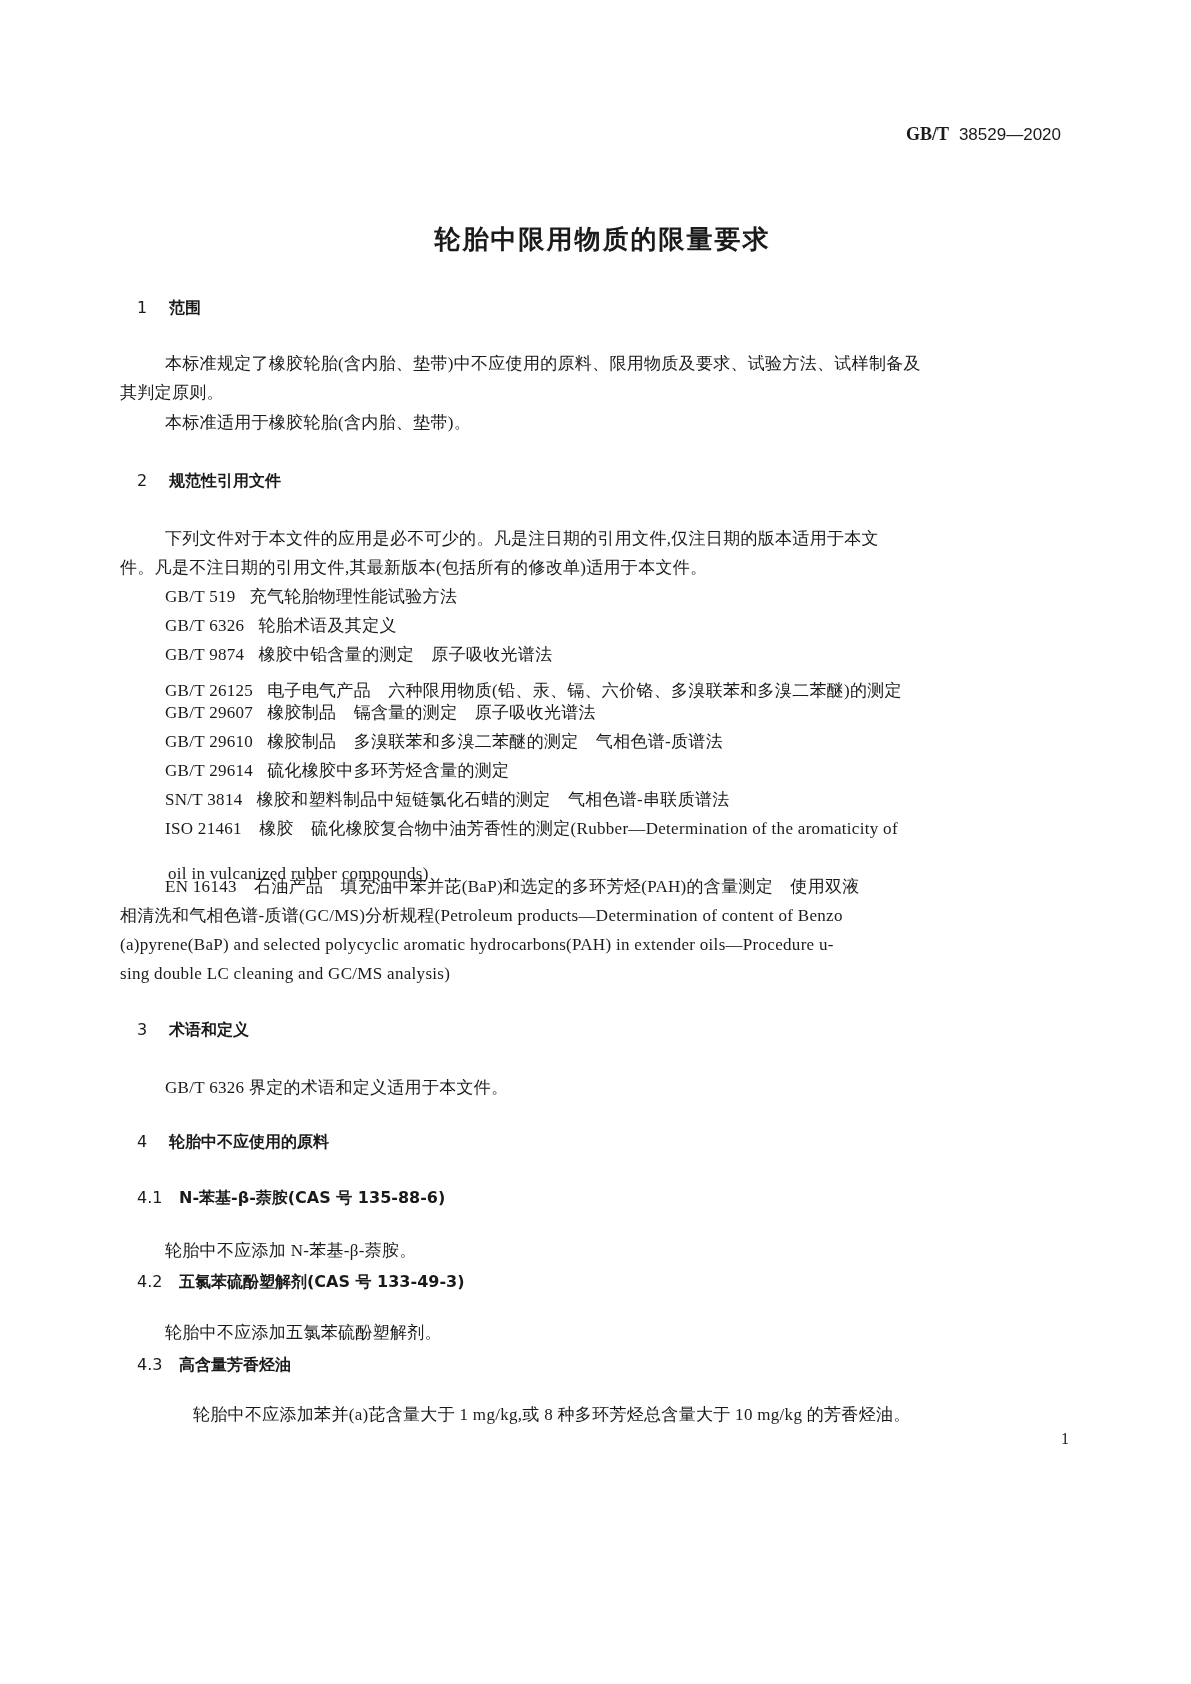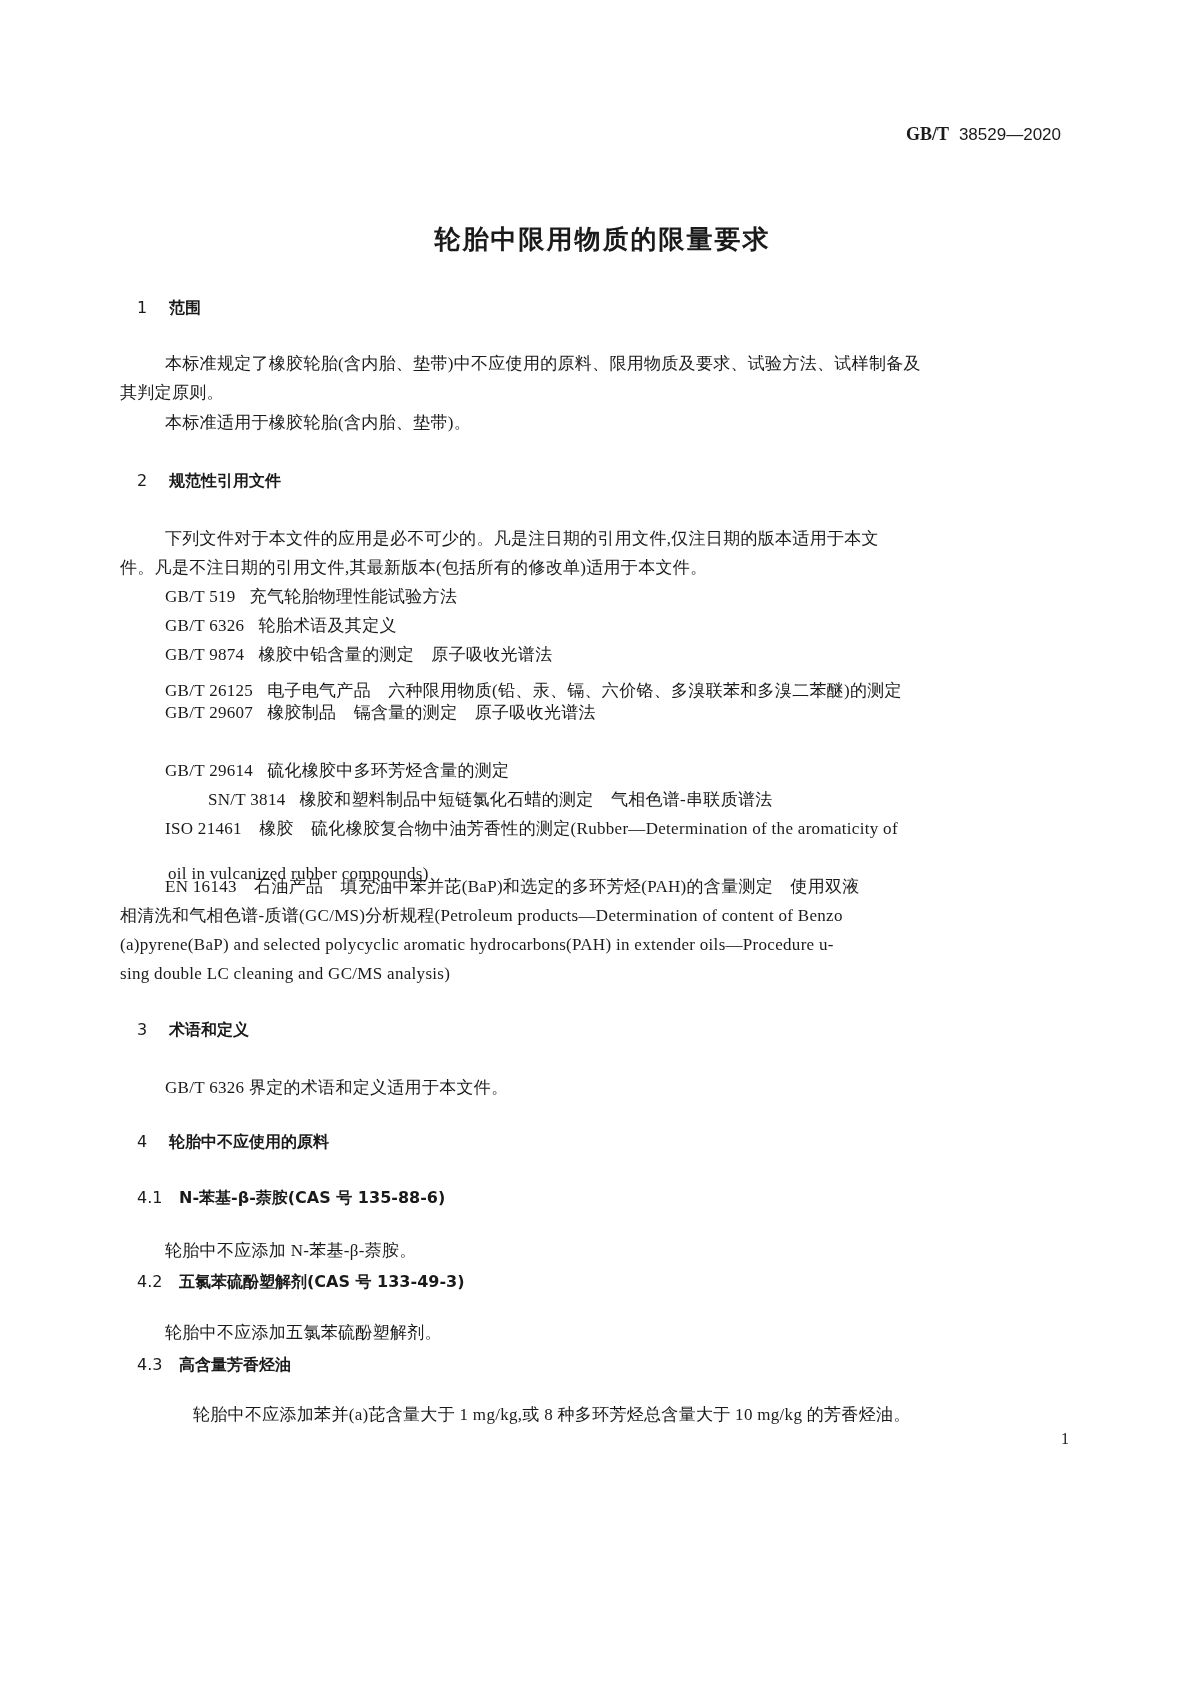--- a/index.html
+++ b/index.html
@@ -53,24 +53,27 @@
   </div>
   <div class="abs para serif indent ref" style="top:640px;">
     <span class="code">GB/T 9874</span><span>橡胶中铅含量的测定　原子吸收光谱法</span>
   </div>
   <div class="abs para serif indent ref" style="top:676px;">
     <span class="code">GB/T 26125</span><span>电子电气产品　六种限用物质(铅、汞、镉、六价铬、多溴联苯和多溴二苯醚)的测定</span>
   </div>
   <div class="abs para serif indent ref" style="top:698px;">
     <span class="code">GB/T 29607</span><span>橡胶制品　镉含量的测定　原子吸收光谱法</span>
   </div>
+  <div class="abs para serif indent ref" style="top:727px;">
+    <span class="code">GB/T 29610</span><span>橡胶制品　多溴联苯和多溴二苯醚的测定　气相色谱-质谱法</span>
+  </div>
   <div class="abs para serif indent ref" style="top:756px;">
     <span class="code">GB/T 29614</span><span>硫化橡胶中多环芳烃含量的测定</span>
   </div>
-  <div class="abs para serif indent ref" style="top:785px;margin-left:43px;">
+  <div class="abs para serif indent ref" style="top:785px;">
     <span class="code">SN/T 3814</span><span>橡胶和塑料制品中短链氯化石蜡的测定　气相色谱-串联质谱法</span>
   </div>
 
   <div class="abs para serif indent" style="top:814px;">ISO 21461　橡胶　硫化橡胶复合物中油芳香性的测定(Rubber—Determination of the aromaticity of</div>
   <div class="abs para serif" style="left:120px; top:859px;margin-left:48px;">oil in vulcanized rubber compounds)</div>
   <div class="abs para serif indent" style="top:872px;">EN 16143　石油产品　填充油中苯并芘(BaP)和选定的多环芳烃(PAH)的含量测定　使用双液</div>
   <div class="abs para serif" style="left:120px; top:901px;">相清洗和气相色谱-质谱(GC/MS)分析规程(Petroleum products—Determination of content of Benzo</div>
   <div class="abs para serif" style="left:120px; top:930px;">(a)pyrene(BaP) and selected polycyclic aromatic hydrocarbons(PAH) in extender oils—Procedure u-</div>
   <div class="abs para serif" style="left:120px; top:959px;">sing double LC cleaning and GC/MS analysis)</div>
 

